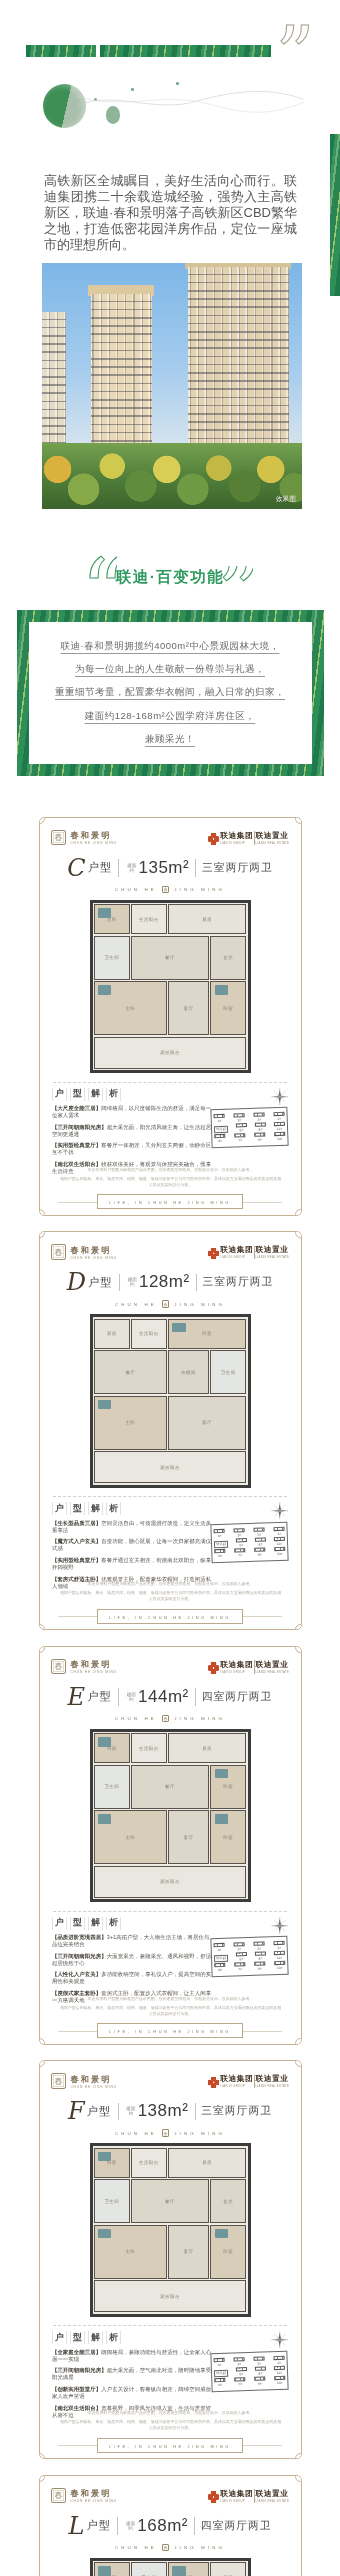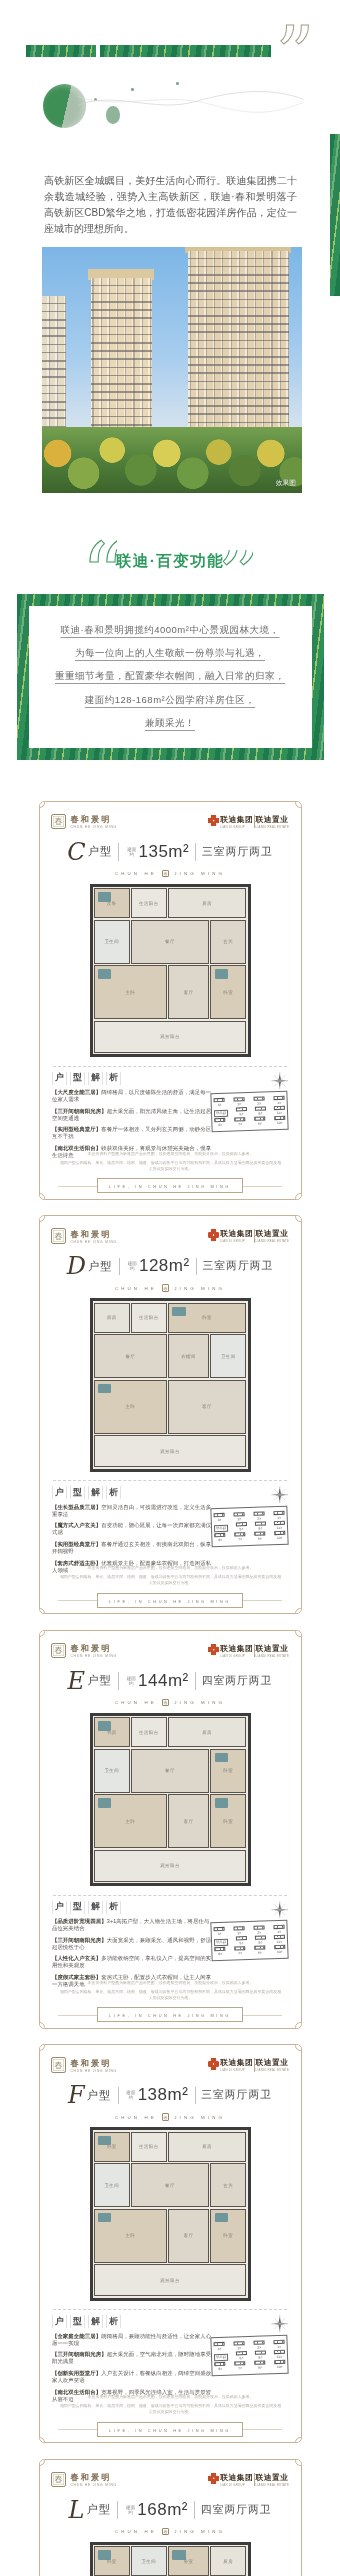--- a/index.html
+++ b/index.html
@@ -21,21 +21,21 @@
   .deco-ellipse { position:absolute; left:106px; top:106px; width:14.4px; height:17.5px; border-radius:50%; background:#8fb49a; }
   .dot { position:absolute; border-radius:50%; background:#7fa98c; }
   .dot1 { left:94px; top:98px; width:3.1px; height:3.1px; }
   .dot2 { left:131px; top:88px; width:2.6px; height:2.6px; }
   .dot3 { left:176px; top:82px; width:2.6px; height:2.6px; }
   .waves { position:absolute; left:77px; top:85px; }
   .hero-title { position:absolute; right:39px; top:98px; text-align:right; }
   .hero-title .t1, .hero-title .t2 { font-size:21.6px; font-weight:700; color:#2f9a5f; letter-spacing:2.1px; line-height:29px; }
 
   
-  .intro { margin:8.2px 43px 0 44px; font-size:10px; line-height:16px; color:#585858; text-align:justify; }
+  .intro { margin:8.2px 43px 0 44px; font-size:13px; line-height:16px; color:#585858; text-align:justify; }
 
   
   .photo { position:relative; width:260px; height:246px; margin:10.3px 0 0 42px; overflow:hidden;
       background:linear-gradient(#7cb6e6 0%,#a8cdee 45%,#cfe0ee 70%,#e8ecea 100%); }
   .tower { position:absolute; background-color:#ead9b8; }
   .win { background-image:
       repeating-linear-gradient(to bottom, rgba(80,80,85,.0) 0 6.7px, rgba(80,80,85,.55) 6.7px 8.2px),
       repeating-linear-gradient(to right, rgba(255,255,255,.5) 0 1.5px, rgba(90,90,95,.35) 1.5px 2.6px, rgba(80,80,85,.0) 2.6px 8.2px); }
   .tw0 { left:-3.1px; top:49px; width:27px; height:175px; background-color:#e6dcc6; }
   .tw1 { left:49px; top:31px; width:61px; height:196px; }
@@ -73,21 +73,21 @@
   .card { position:relative; width:263px; height:399px; margin:0 auto 15.5px auto; border:0.5px solid #c8b295; border-radius:5.2px; overflow:hidden; padding-top:7.2px; background:#fff; }
   .cards-wrap { margin-top:41px; }
   .notch { position:absolute; width:11.3px; height:11.3px; border:0.5px solid #c8b295; border-radius:50%; background:#fff; }
   .n-tl{ left:-5.7px; top:-5.7px; } .n-tr{ right:-5.7px; top:-5.7px; } .n-bl{ left:-5.7px; bottom:-5.7px; } .n-br{ right:-5.7px; bottom:-5.7px; }
   .card-head { display:flex; justify-content:space-between; align-items:center; padding:2.1px 11.3px 0 11.3px; height:23px; }
   .brand-left { display:flex; align-items:center; gap:4.1px; }
   .seal { width:15.5px; height:15.5px; border:1px solid #9a8a6a; border-radius:2.1px; color:#9a8a6a; font-size:8.2px; display:flex; align-items:center; justify-content:center; box-shadow:inset 0 0 0 1px #fff, inset 0 0 0 1.5px #c9bda4; }
   .brand-txt { display:flex; flex-direction:column; }
   .brand-txt .cn { font-size:8.2px; font-weight:700; color:#7d6a50; letter-spacing:2.1px; }
   .brand-txt .en { font-size:3.3px; color:#a09377; letter-spacing:0.8px; font-style:normal; }
-  .brand-right { display:flex; align-items:flex-start; gap:1px; }
+  .brand-right { display:flex; align-items:flex-end; gap:1px; }
   .flower { width:11.3px; height:11.3px; background:
       radial-gradient(circle at 50% 16%, #c84b28 0 2.6px, transparent 3.1px),
       radial-gradient(circle at 16% 50%, #c84b28 0 2.6px, transparent 3.1px),
       radial-gradient(circle at 84% 50%, #c84b28 0 2.6px, transparent 3.1px),
       radial-gradient(circle at 50% 84%, #c84b28 0 2.6px, transparent 3.1px),
       radial-gradient(circle at 50% 50%, #fff 0 1px, #c84b28 1px 2.6px, transparent 3.1px); }
   .grp-col { display:flex; flex-direction:column; align-items:flex-start; }
   .grp-col b { font-size:7.7px; color:#453526; letter-spacing:0.5px; }
   .grp-col i { font-size:2.8px; color:#9a8d77; font-style:normal; letter-spacing:0.3px; }
   .brand-sep { width:0.5px; height:13.4px; background:#b9ab93; }

